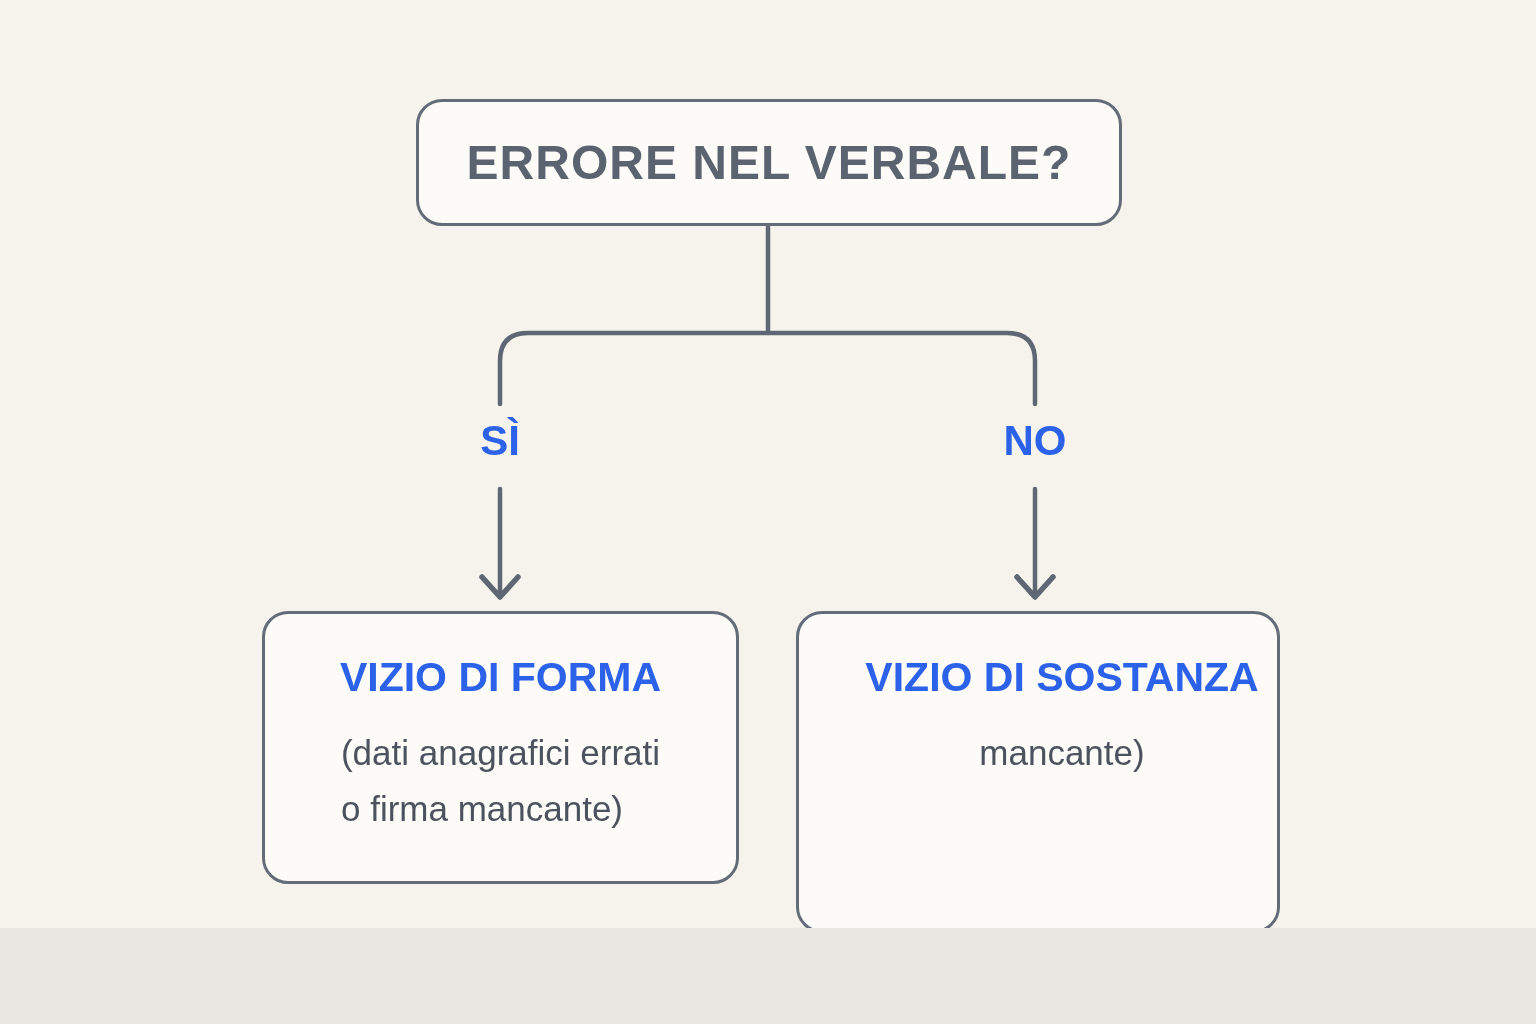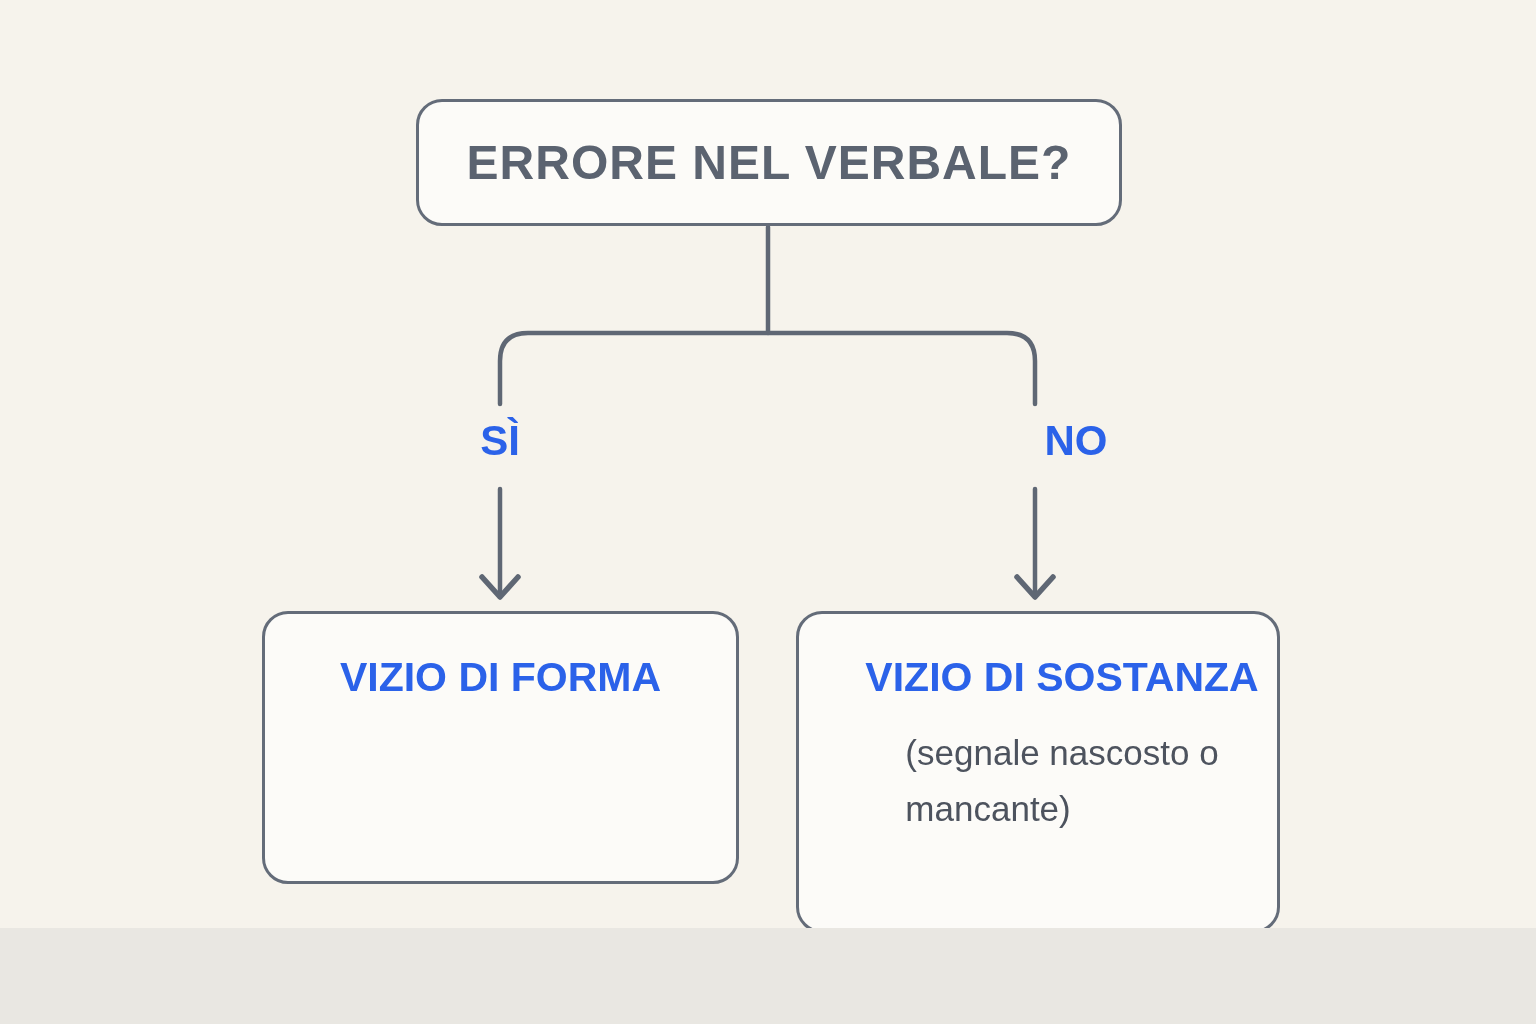--- a/index.html
+++ b/index.html
@@ -50,21 +50,21 @@
     position: absolute;
     transform: translateX(-50%);
     top: 420px;
     font-size: 42px;
     font-weight: bold;
     color: #2b62e9;
     line-height: 1;
     white-space: nowrap;
   }
   .branch-label-yes { left: 500px; }
-  .branch-label-no  { left: 1035px; margin-left: 41px; }
+  .branch-label-no  { left: 1035px; }
   .node-outcome {
     display: flex;
     flex-direction: column;
     align-items: center;
     text-align: left;
     padding-top: 41px;
   }
   .node-outcome-left {
     left: 262px;
     top: 611px;
@@ -115,23 +115,26 @@
   <div class="node node-question">
     <div class="question-title">ERRORE NEL VERBALE?</div>
   </div>
 
   <div class="branch-label branch-label-yes">SÌ</div>
 
   <div class="branch-label branch-label-no">NO</div>
 
   <div class="node node-outcome node-outcome-left">
     <div class="outcome-title">VIZIO DI FORMA</div>
+    <div class="outcome-subtitle">
+      <div>(dati anagrafici errati</div>
+      <div>o firma mancante)</div>
+    </div>
   </div>
 
   <div class="node node-outcome node-outcome-right">
     <div class="outcome-title">VIZIO DI SOSTANZA</div>
     <div class="outcome-subtitle">
-      <div>(segnale nascosto o</div>
       <div>mancante)</div>
     </div>
   </div>
 
 </div>
 
 </body></html>

